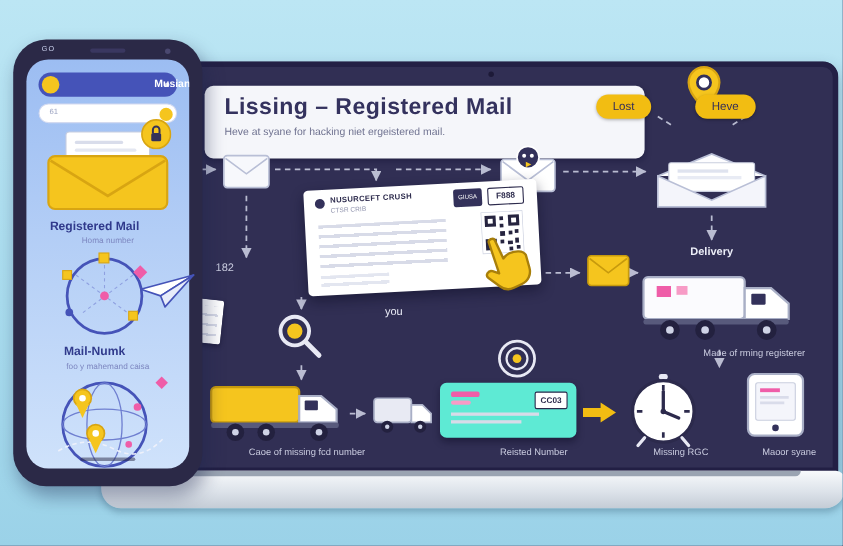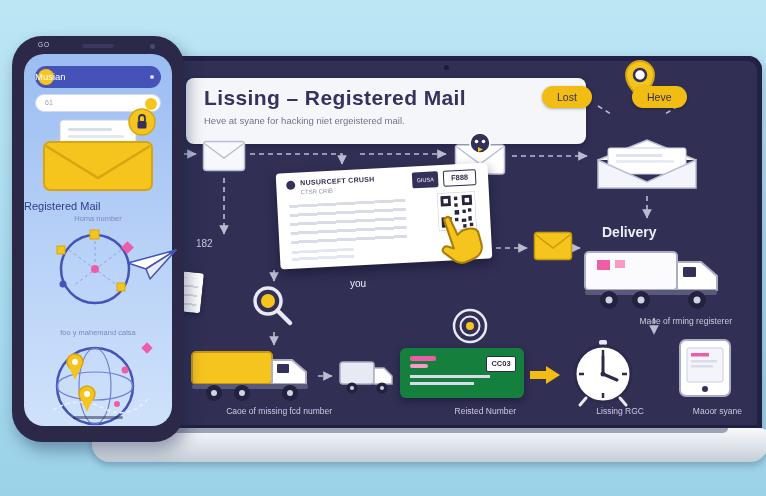--- a/index.html
+++ b/index.html
@@ -20,21 +20,21 @@
   
   .panel{position:absolute;left:58px;top:22px;width:400px;height:66px;background:#f5f6fa;border-radius:8px;
     box-shadow:0 2px 6px rgba(10,10,40,.35);z-index:2;padding:8px 0 0 18px}
   .panel-title{font-size:21px;font-weight:800;color:#34325e;letter-spacing:.4px;white-space:nowrap}
   .panel-sub{margin-top:5px;font-size:9.5px;color:#6f7290;white-space:nowrap}
 
   .pill{position:absolute;height:22px;line-height:22px;padding:0 15px;background:#f2bd12;border-radius:12px;
     font-size:10.5px;font-weight:400;color:#352f58;z-index:4;box-shadow:0 1px 3px rgba(0,0,0,.3);cursor:pointer}
 
   .flow-label{position:absolute;color:#c9cbdf;font-size:8.5px;text-align:right;line-height:1.3;z-index:3}
-  .delivery-label{position:absolute;color:#eceef8;font-size:14px;font-weight:600;z-index:3}
+  .delivery-label{position:absolute;color:#eceef8;font-size:10px;font-weight:600;text-align:center;z-index:3}
   .note-num{position:absolute;color:#c9cbdf;font-size:10px;z-index:4}
   .note-you{position:absolute;color:#eceef8;font-size:10px;z-index:4}
 
   .i{position:absolute;z-index:3}
 
   
   .letter{position:absolute;left:150px;top:112px;width:212px;height:96px;background:#fff;border-radius:4px;
     transform:rotate(-3deg);box-shadow:0 5px 12px rgba(8,8,30,.45);z-index:3}
   .letter-logo{position:absolute;left:10px;top:8px;width:9px;height:9px;border-radius:50%;background:#33315a}
   .letter-header{position:absolute;left:24px;top:7px;font-size:7px;font-weight:800;color:#2c2a4c;letter-spacing:.3px}
@@ -42,47 +42,47 @@
   .stamp-dark{position:absolute;left:136px;top:6px;width:26px;height:16px;background:#33315a;color:#fff;
     font-size:5.5px;text-align:center;line-height:16px;border-radius:2px}
   .stamp-light{position:absolute;left:167px;top:6px;width:33px;height:16px;border:1.5px solid #2c2a4c;color:#2c2a4c;
     font-size:7.5px;font-weight:800;text-align:center;line-height:13px;border-radius:2px;background:#fff}
   .letter-lines{position:absolute;left:12px;top:32px;width:116px;height:40px;
     background:repeating-linear-gradient(180deg,#d8dbe8 0 3px,transparent 3px 9px)}
   .letter-lines2{position:absolute;left:12px;top:78px;width:62px;height:11px;
     background:repeating-linear-gradient(180deg,#e3e6f0 0 3px,transparent 3px 7px)}
 
   
-  .doc-card{position:absolute;left:272px;top:292px;width:124px;height:50px;background:#15803d;border-radius:6px;z-index:3;
+  .doc-card{position:absolute;left:272px;top:292px;width:124px;height:50px;background:#5eead4;border-radius:6px;z-index:3;
     box-shadow:0 3px 7px rgba(8,8,30,.4)}
   .doc-pink1{position:absolute;left:10px;top:8px;width:26px;height:5px;background:#ef5da8;border-radius:2px}
   .doc-pink2{position:absolute;left:10px;top:16px;width:18px;height:4px;background:#f79bc6;border-radius:2px}
   .doc-line1{position:absolute;left:10px;top:27px;width:80px;height:3px;background:#d8dbe8}
   .doc-line2{position:absolute;left:10px;top:34px;width:64px;height:3px;background:#d8dbe8}
   .doc-stamp{position:absolute;left:86px;top:8px;width:30px;height:16px;border:1.5px solid #2c2a4c;border-radius:2px;
     color:#2c2a4c;font-size:7.5px;font-weight:800;text-align:center;line-height:13px;background:#fff}
 
   
   .phone{position:absolute;left:12px;top:36px;width:172px;height:406px;background:#2b2947;border-radius:30px;z-index:30;
     box-shadow:4px 8px 16px rgba(25,35,75,.4)}
   .phone-status{position:absolute;left:26px;top:5px;font-size:6.5px;color:#cfd6f2;letter-spacing:1px}
   .phone-cam{position:absolute;left:138px;top:8px;width:5px;height:5px;border-radius:50%;background:#4a4870}
   .phone-speaker{position:absolute;left:70px;top:8px;width:32px;height:4px;border-radius:2px;background:#3a3760}
   .phone-screen{position:absolute;left:12px;top:18px;width:148px;height:372px;border-radius:20px;overflow:hidden;
     background:linear-gradient(180deg,#9cbdf2 0%,#b9d2f7 55%,#cfe2fb 100%)}
   .p-header{position:absolute;left:11px;top:12px;width:126px;height:22px;background:#4553b8;border-radius:11px}
   .p-header-dot{position:absolute;left:3px;top:3px;width:16px;height:16px;border-radius:50%;background:#f5c51e}
   .p-header-dot2{position:absolute;right:7px;top:9px;width:4px;height:4px;border-radius:50%;background:#fff;opacity:.8}
-  .p-header-title{position:absolute;left:0;top:0;width:100%;height:22px;line-height:22px;text-align:left;
-    color:#fff;font-size:9.5px;font-weight:400}
+  .p-header-title{position:absolute;left:12px;top:0;width:100%;height:22px;line-height:22px;text-align:right;
+    color:#fff;font-size:9.5px;font-weight:700}
   .p-search{position:absolute;left:11px;top:40px;width:126px;height:18px;background:#fff;border:1px solid #d3daf0;
     border-radius:9px;cursor:text}
   .p-search-text{position:absolute;left:9px;top:0;line-height:16px;font-size:7px;color:#9aa2c0}
   .p-search-dot{position:absolute;right:3px;top:2.5px;width:12px;height:12px;border-radius:50%;background:#f5c51e}
-  .p-title{position:absolute;left:0;width:124px;text-align:left;font-size:11px;font-weight:400;color:#303a8c}
+  .p-title{position:absolute;left:0;width:124px;text-align:center;font-size:11px;font-weight:700;color:#303a8c}
   .p-sub{position:absolute;left:0;width:148px;text-align:center;font-size:7.5px;color:#7d87c0}
   .p-home{position:absolute;left:49px;top:362px;width:50px;height:3px;border-radius:2px;background:rgba(40,40,70,.5)}
 
   .receipt{position:absolute;left:174px;top:272px;width:28px;height:40px;background:#fff;border-radius:3px;
     transform:rotate(6deg);z-index:15;box-shadow:0 2px 5px rgba(8,8,30,.4);
     background-image:repeating-linear-gradient(180deg,transparent 0 7px,#d8dbe8 7px 9px);background-size:70% auto;background-position:4px 6px;background-repeat:no-repeat}
 </style>
 </head>
 <body>
 
@@ -268,21 +268,21 @@
       <line x1="41" y1="12" x2="41" y2="17" stroke="#2c2a4c" stroke-width="2.5"></line>
       <line x1="41" y1="55" x2="41" y2="60" stroke="#2c2a4c" stroke-width="2.5"></line>
       <line x1="17" y1="36" x2="22" y2="36" stroke="#2c2a4c" stroke-width="2.5"></line>
       <line x1="60" y1="36" x2="65" y2="36" stroke="#2c2a4c" stroke-width="2.5"></line>
       <line x1="41" y1="36" x2="41" y2="18" stroke="#2c2a4c" stroke-width="3" stroke-linecap="round"></line>
       <line x1="41" y1="36" x2="55" y2="42" stroke="#2c2a4c" stroke-width="3" stroke-linecap="round"></line>
       <circle cx="41" cy="36" r="2.5" fill="#2c2a4c"></circle>
       <line x1="24" y1="60" x2="18" y2="67" stroke="#e8e9f4" stroke-width="3" stroke-linecap="round"></line>
       <line x1="58" y1="60" x2="64" y2="67" stroke="#e8e9f4" stroke-width="3" stroke-linecap="round"></line>
     </svg>
-    <div class="flow-label" style="left:436px;top:350px;width:80px">Lissing RGC</div>
+    <div class="flow-label" style="left:436px;top:350px;width:80px">Missing RGC</div>
 
     <svg class="i" style="left:548px;top:282px" width="58" height="60" viewBox="0 0 58 60">
       <rect x="4" y="2" width="50" height="56" rx="6" fill="#fff" stroke="#a9afc6" stroke-width="2"></rect>
       <rect x="11" y="10" width="36" height="34" rx="2" fill="#f4f5fb" stroke="#c9cede"></rect>
       <rect x="15" y="15" width="18" height="3.5" fill="#ef5da8"></rect>
       <rect x="15" y="22" width="26" height="2.5" fill="#d9dcea"></rect>
       <rect x="15" y="27" width="22" height="2.5" fill="#d9dcea"></rect>
       <circle cx="29" cy="51" r="3" fill="#33315a"></circle>
     </svg>
     <div class="flow-label" style="left:540px;top:350px;width:74px">Maoor syane</div>
@@ -337,20 +337,21 @@
         <circle cx="62" cy="43" r="34" fill="none" stroke="#4553b8" stroke-width="2.5"></circle>
         <path d="M36 24 L88 62 M88 24 L40 60 M62 9 L62 43" stroke="#8fa0e0" stroke-width="1" stroke-dasharray="3 3" fill="none"></path>
         <rect x="57" y="4" width="9" height="9" fill="#f5c51e" stroke="#d8a512"></rect>
         <rect x="24" y="20" width="8" height="8" fill="#f5c51e" stroke="#d8a512"></rect>
         <rect x="84" y="57" width="8" height="8" fill="#f5c51e" stroke="#d8a512"></rect>
         <rect x="90" y="17" width="9" height="9" fill="#ef5da8" transform="rotate(45 94.5 21.5)"></rect>
         <circle cx="30" cy="58" r="3.5" fill="#4553b8"></circle>
         <circle cx="62" cy="43" r="4" fill="#ef5da8"></circle>
       </svg>
 
+      <div class="p-title" style="top:260px">Mail-Numk</div>
       <div class="p-sub" style="top:274px">foo y mahemand caisa</div>
 
       <svg class="abs" style="left:9px;top:286px" width="130" height="92" viewBox="0 0 130 92">
         <circle cx="62" cy="46" r="38" fill="none" stroke="#4553b8" stroke-width="2.5"></circle>
         <ellipse cx="62" cy="46" rx="38" ry="14" fill="none" stroke="#6f7fd0" stroke-width="1.2"></ellipse>
         <ellipse cx="62" cy="46" rx="16" ry="38" fill="none" stroke="#6f7fd0" stroke-width="1.2"></ellipse>
         <path d="M20 70 Q 45 55 70 68 T 116 58" stroke="#eef1fb" stroke-width="1.4" stroke-dasharray="4 3" fill="none"></path>
         <g>
           <circle cx="42" cy="22" r="8" fill="#f5c51e" stroke="#d8a512" stroke-width="1.5"></circle>
           <path d="M36 27 L42 40 L48 27 Z" fill="#f5c51e"></path>

